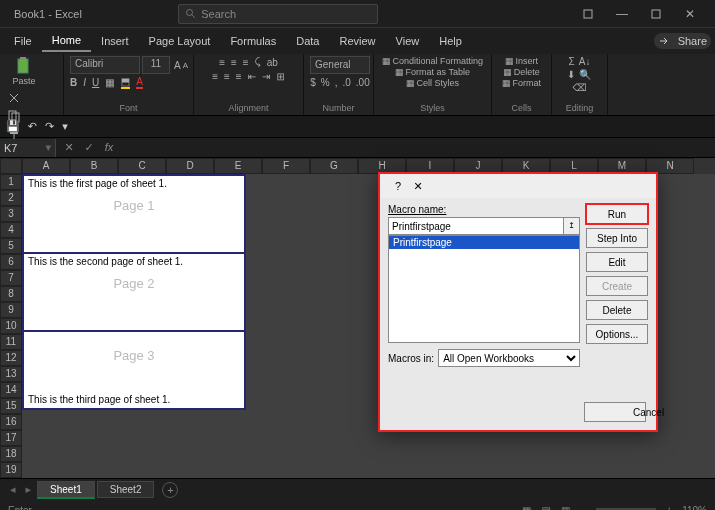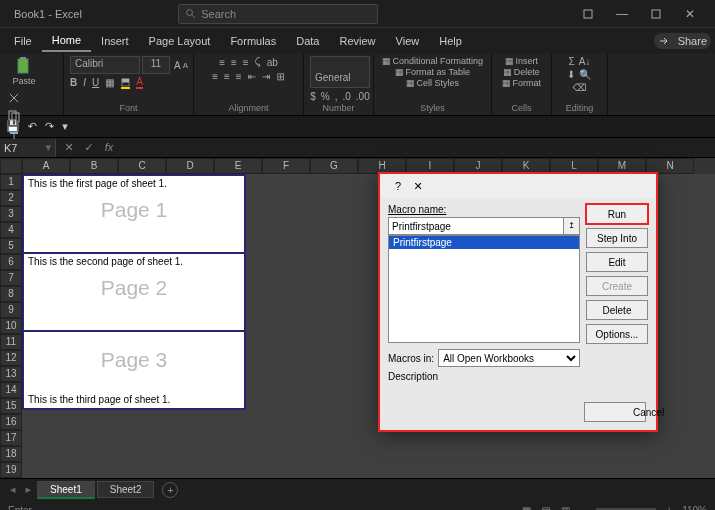--- a/index.html
+++ b/index.html
@@ -22,39 +22,39 @@
   .rgroup { border-right: 1px solid #111; padding: 2px 6px; display: flex; flex-direction: column; justify-content: space-between; }
   .rgroup .label { text-align: center; font-size: 9px; color: #888; padding-top: 1px; }
   .rgroup .ctrls { display: flex; gap: 4px; align-items: center; flex-wrap: wrap; font-size: 10px; color: #aaa; }
   .rgroup .row { display: flex; gap: 2px; align-items: center; }
   .icon-btn { width: 16px; height: 16px; display: flex; align-items: center; justify-content: center; }
   .icon-btn svg { width: 14px; height: 14px; }
   .paste-big { display: flex; flex-direction: column; align-items: center; width: 36px; }
   .paste-big svg { width: 20px; height: 20px; }
   .fontname { background: #2b2b2b; border: 1px solid #444; padding: 1px 4px; width: 70px; height: 18px; font-size: 10px; }
   .fontsize { background: #2b2b2b; border: 1px solid #444; padding: 1px 2px; width: 28px; height: 18px; font-size: 10px; text-align: center; }
-  .dd { background: #2b2b2b; border: 1px solid #444; padding: 15px 4px; height: 18px; font-size: 10px; }
+  .dd { background: #2b2b2b; border: 1px solid #444; padding: 2px 4px; height: 18px; font-size: 10px; }
 
   .qat { height: 22px; background: #1a1a1a; display: flex; align-items: center; padding: 0 6px; gap: 8px; border-bottom: 1px solid #000; }
 
   .namebox-row { height: 20px; background: #1e1e1e; display: flex; align-items: center; border-bottom: 1px solid #000; }
   .namebox { width: 56px; border-right: 1px solid #444; padding: 0 4px; background: #2a2a2a; height: 18px; display: flex; align-items: center; }
   .fx-btns { display: flex; gap: 2px; padding: 0 4px; }
   .fx-btns div { width: 18px; text-align: center; color: #888; }
   .formula { flex: 1; padding: 0 4px; }
 
   .grid-area { position: relative; height: 320px; background: #404040; overflow: hidden; }
   .colheads { display: flex; height: 16px; background: #333; }
   .colheads .corner { width: 22px; border: 1px solid #222; }
   .colheads .ch { width: 48px; border: 1px solid #222; text-align: center; color: #bbb; font-size: 10px; line-height: 14px; }
   .rh { width: 22px; background: #333; border: 1px solid #222; text-align: center; font-size: 10px; color: #bbb; line-height: 14px; }
   .sheet-content { position: absolute; left: 22px; top: 16px; }
   .page-box { width: 224px; background: #fff; border: 2px solid #26256f; color: #000; }
   .page-box .caption { font-size: 10px; padding: 1px 4px; height: 16px; line-height: 14px; }
-  .page-box .watermark { text-align: center; font-size: 21px; color: #bbb; font-weight: 500; padding: 6px 16px; }
+  .page-box .watermark { text-align: center; font-size: 13px; color: #bbb; font-weight: 500; padding: 6px 16px; }
   .page-box.h5 { height: 80px; }
 
   .sheet-tabs { height: 22px; background: #1e1e1e; display: flex; align-items: center; padding: 0 6px; gap: 2px; border-top: 1px solid #000; }
   .sheet-tabs .navbtn { color: #666; padding: 0 4px; }
   .sheet-tabs .stab { background: #2e2e2e; padding: 2px 12px; font-size: 10px; border: 1px solid #444; }
   .sheet-tabs .stab.active { background: #404040; color: #fff; border-bottom: 2px solid #107c41; }
   .sheet-tabs .add { width: 16px; height: 16px; border: 1px solid #555; border-radius: 50%; text-align: center; line-height: 14px; margin-left: 6px; color: #888; }
 
   .statusbar { height: 20px; background: #1e1e1e; display: flex; align-items: center; padding: 0 8px; font-size: 10px; color: #888; }
   .statusbar .right { margin-left: auto; display: flex; gap: 10px; align-items: center; }
@@ -383,21 +383,20 @@
       </div>
       <div class="dlg-list">
         <div class="item sel">Printfirstpage</div>
       </div>
       <div class="dlg-row2">
         <span>Macros in:</span>
         <select>
           <option>All Open Workbooks</option>
         </select>
       </div>
-      <div class="dlg-desc">Description</div>
     </div>
     <div class="dlg-right">
       <button class="dlg-btn hl">Run</button>
       <button class="dlg-btn">Step Into</button>
       <button class="dlg-btn">Edit</button>
       <button class="dlg-btn disabled">Create</button>
       <button class="dlg-btn">Delete</button>
       <button class="dlg-btn">Options...</button>
     </div>
   </div>

